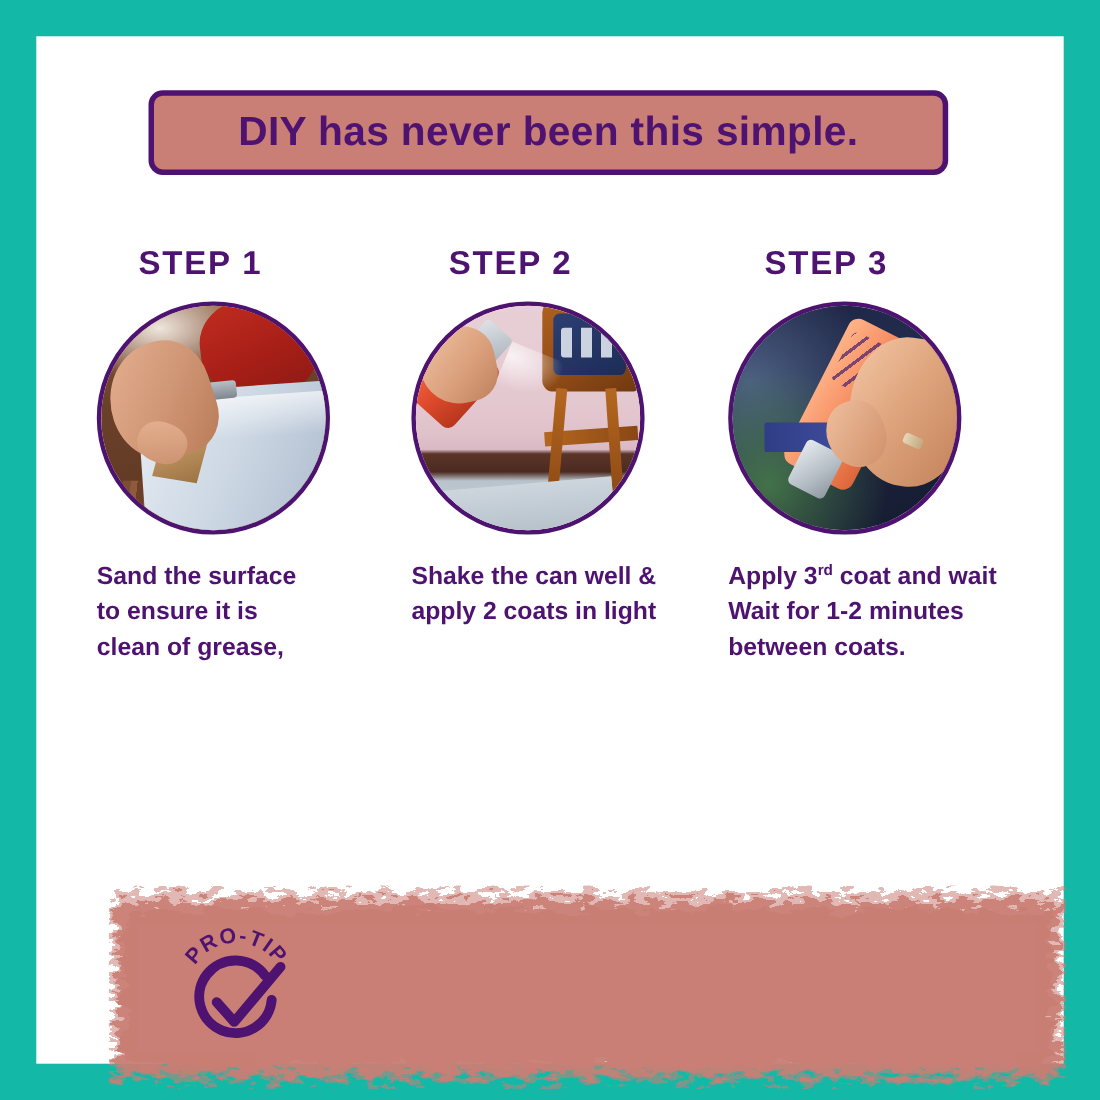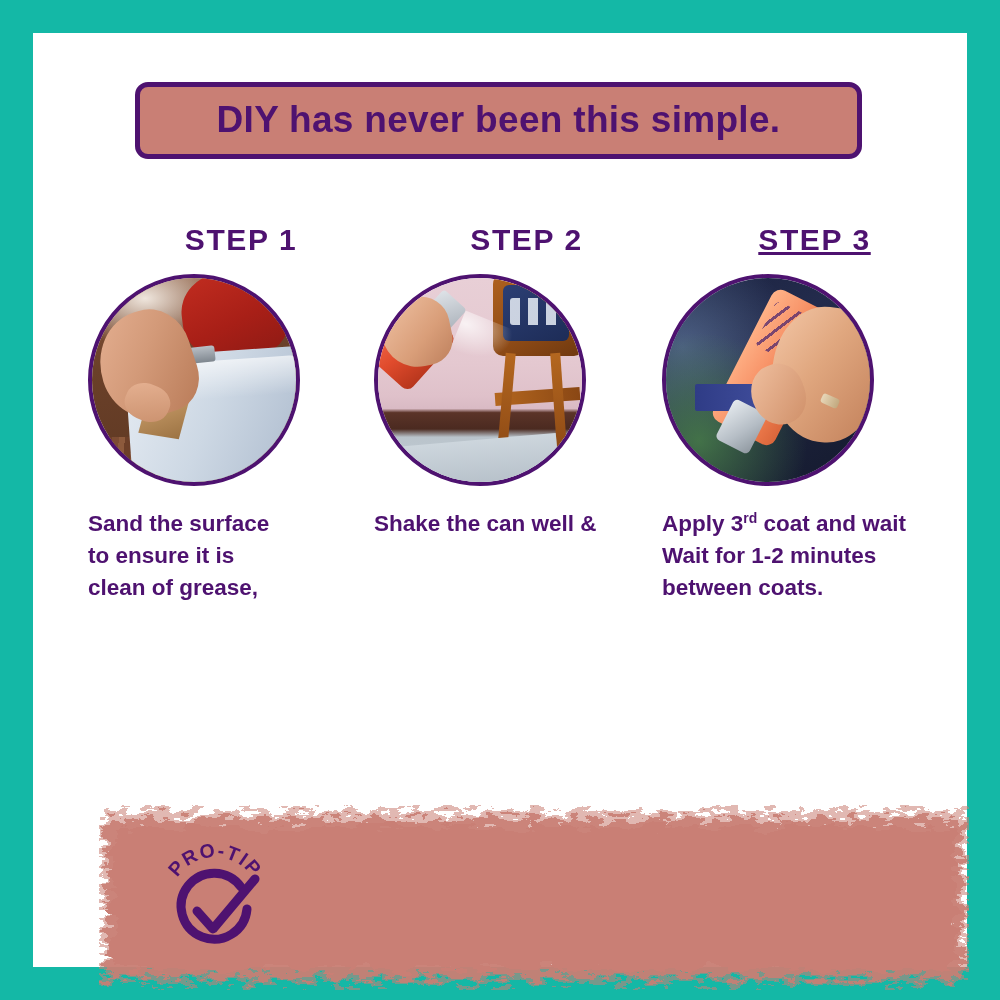--- a/index.html
+++ b/index.html
@@ -44,27 +44,27 @@
   .step { width:305px; position:relative; }
   .step.s1 { padding-left:22px; }
   .step.s2 { padding-left:18px; }
   .step.s3 { padding-left:17px; }
 
   .step-label {
     color:#4e1270;
     font-size:30px;
     font-weight:bold;
     letter-spacing:1.6px;
-    text-align:center;
+    text-align:left;
     padding-left:38px;
     margin-bottom:17px;
     white-space:nowrap;
   }
   .step.s2 .step-label { padding-left:34px; }
-  .step.s3 .step-label { padding-left:33px;text-decoration:underline; }
+  .step.s3 .step-label { padding-left:33px; }
 
   .photo-wrap {
     width:212px; height:212px;
     border-radius:50%;
     border:4px solid #4e1270;
     overflow:hidden;
     position:relative;
     margin-bottom:22px;
   }
   .photo { position:absolute; inset:0; }
@@ -310,20 +310,21 @@
             </div>
             <div class="table"></div>
             <div class="mist"></div>
             <div class="can"></div>
             <div class="cap"></div>
             <div class="hand2"></div>
           </div>
         </div>
         <div class="step-text">
           <div>Shake the can well &amp;</div>
+          <div>apply 2 coats in light</div>
         </div>
       </div>
 
       <div class="step s3">
         <div class="step-label">STEP 3</div>
         <div class="photo-wrap">
           <div class="photo ph3">
             <div class="can3"></div>
             <div class="label3"></div>
             <div class="nozzle"></div>

